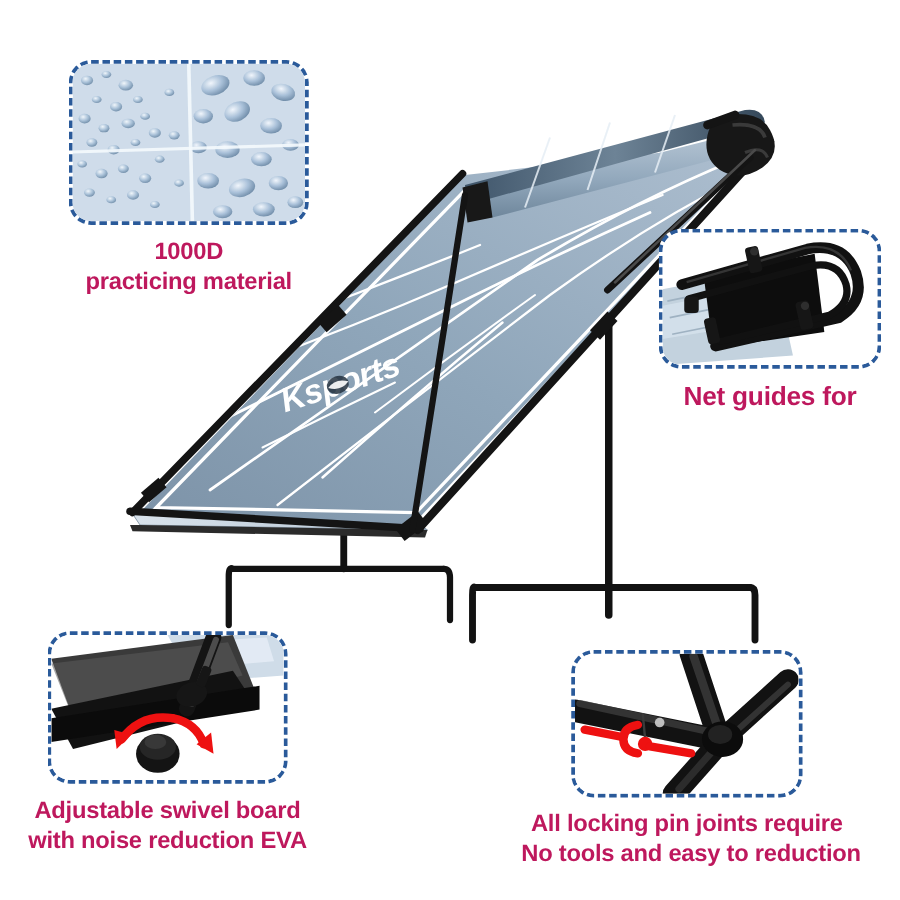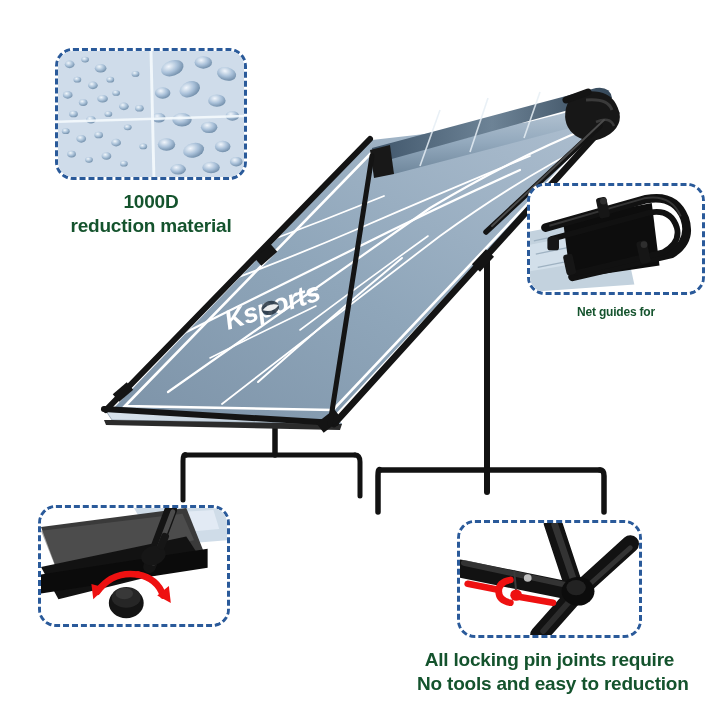--- a/index.html
+++ b/index.html
@@ -36,21 +36,21 @@
     position: relative;
     border: 3px dashed #2a5a9a;
     border-radius: 18px;
     overflow: hidden;
     background: #ffffff;
     box-sizing: border-box;
   }
   .callout-caption {
     margin-top: 10px;
     text-align: center;
-    color: #14532d;
+    color: #be185d;
     font-weight: bold;
     line-height: 1.28;
     letter-spacing: -0.2px;
   }
   .callout-caption .ln {
     display: block;
     white-space: nowrap;
   }
 
   
@@ -70,21 +70,21 @@
   
   #cal-netguides {
     left: 527px;
     top: 183px;
   }
   #cal-netguides .callout-frame {
     width: 178px;
     height: 112px;
   }
   #cal-netguides .callout-caption {
-    font-size: 12px;
+    font-size: 21px;
     width: 178px;
     margin-left: -8px;
     width: 194px;
   }
 
   
   #cal-swivel {
     left: 38px;
     top: 505px;
   }
@@ -296,21 +296,21 @@
           <ellipse cx="158" cy="122" rx="9" ry="6"></ellipse>
           <ellipse cx="184" cy="116" rx="6.5" ry="5"></ellipse>
         </g>
 
         <path d="M96,0 L99,132" stroke="#f4f9fd" stroke-width="3" fill="none" opacity="0.9"></path>
         <path d="M0,74 L192,68" stroke="#f4f9fd" stroke-width="2.6" fill="none" opacity="0.9"></path>
       </svg>
     </div>
     <div class="callout-caption">
       <span class="ln">1000D</span>
-      <span class="ln">reduction material</span>
+      <span class="ln">practicing material</span>
     </div>
   </div>
 
   <div class="callout" id="cal-netguides">
     <div class="callout-frame">
       <svg width="100%" height="100%" viewBox="0 0 178 112" preserveAspectRatio="none">
         <rect x="0" y="0" width="178" height="112" fill="#ffffff"></rect>
 
         <polygon points="0,48 92,30 108,104 0,112" fill="#c3d2de"></polygon>
         <polygon points="0,62 88,44 96,74 0,90" fill="#d6e2ec" opacity="0.8"></polygon>
@@ -378,20 +378,24 @@
         </g>
 
         <g fill="none" stroke="#ee1111" stroke-width="7" stroke-linecap="round">
           <path d="M58,88 Q74,66 100,70"></path>
           <path d="M100,70 Q120,74 126,92"></path>
         </g>
         <polygon points="52,80 66,84 54,96" fill="#ee1111"></polygon>
         <polygon points="132,82 134,100 120,92" fill="#ee1111"></polygon>
       </svg>
     </div>
+    <div class="callout-caption">
+      <span class="ln">Adjustable swivel board</span>
+      <span class="ln">with noise reduction EVA</span>
+    </div>
   </div>
 
   <div class="callout" id="cal-lockpin">
     <div class="callout-frame">
       <svg width="100%" height="100%" viewBox="0 0 185 118" preserveAspectRatio="none">
         <rect x="0" y="0" width="185" height="118" fill="#ffffff"></rect>
 
         <g fill="none" stroke="#121212" stroke-linecap="round">
           <path d="M96,0 L118,68" stroke-width="19"></path>
           <path d="M98,2 L118,62" stroke-width="7" stroke="#414141" opacity="0.7"></path>

